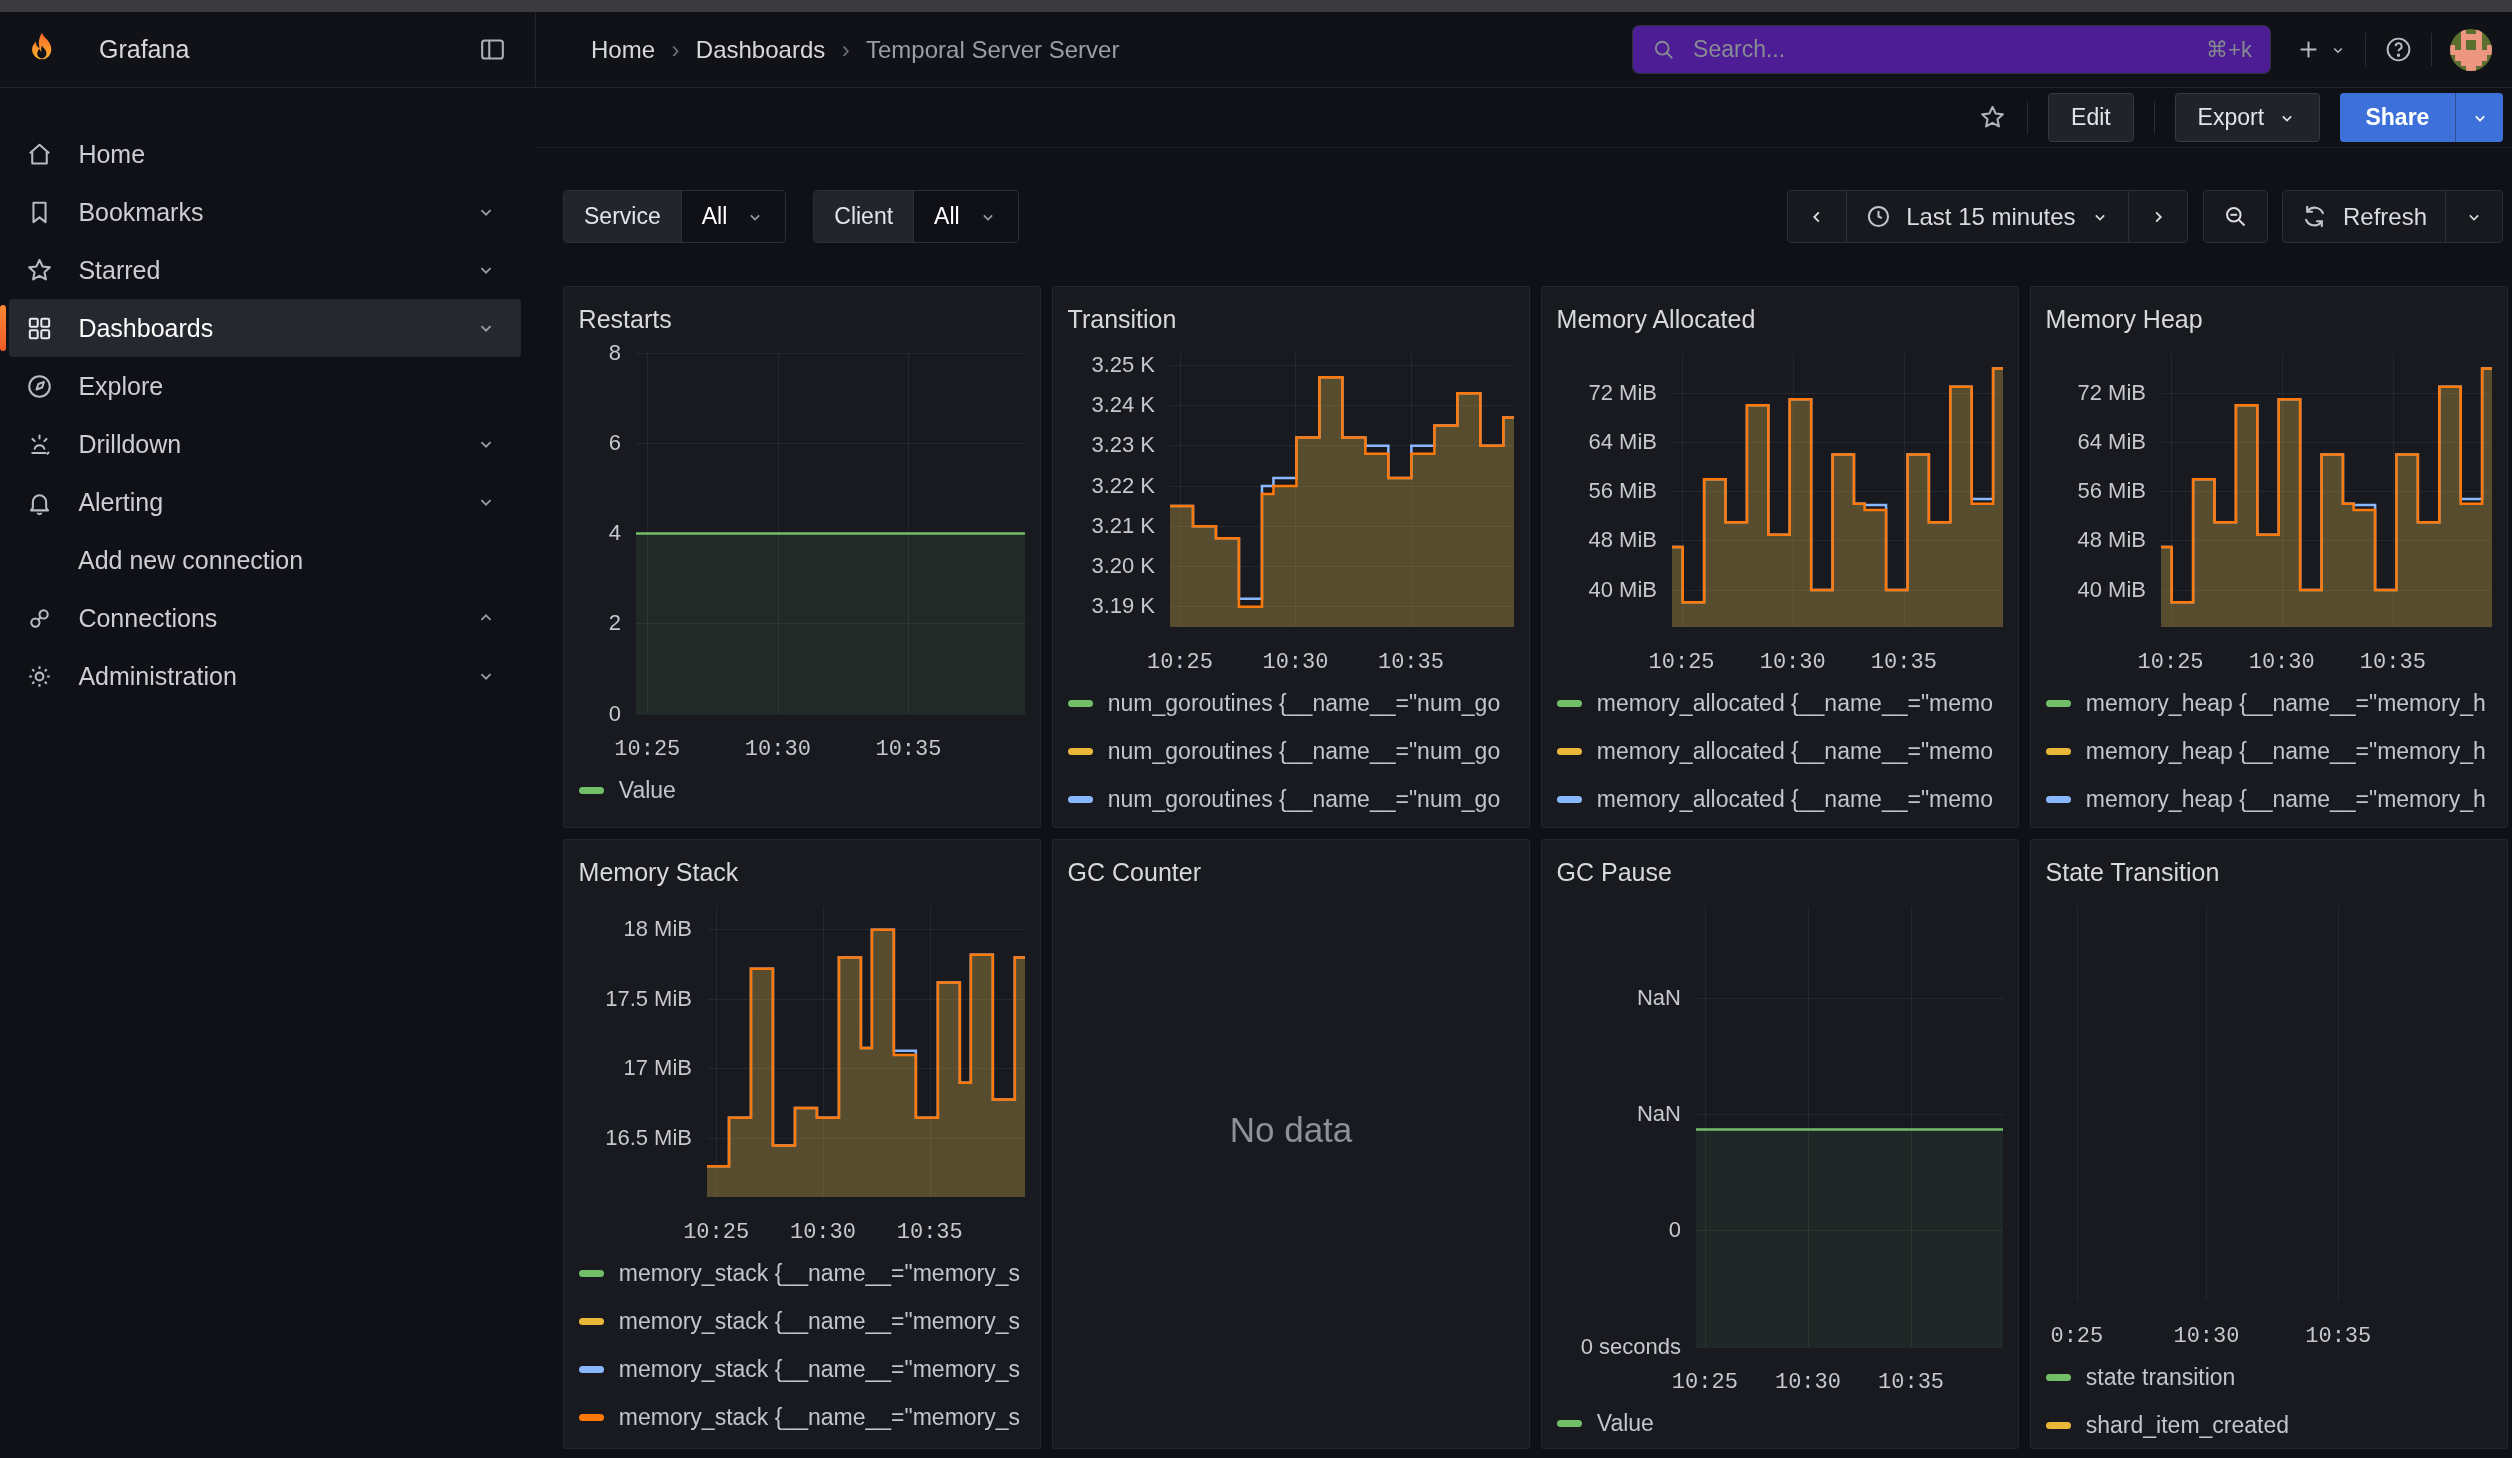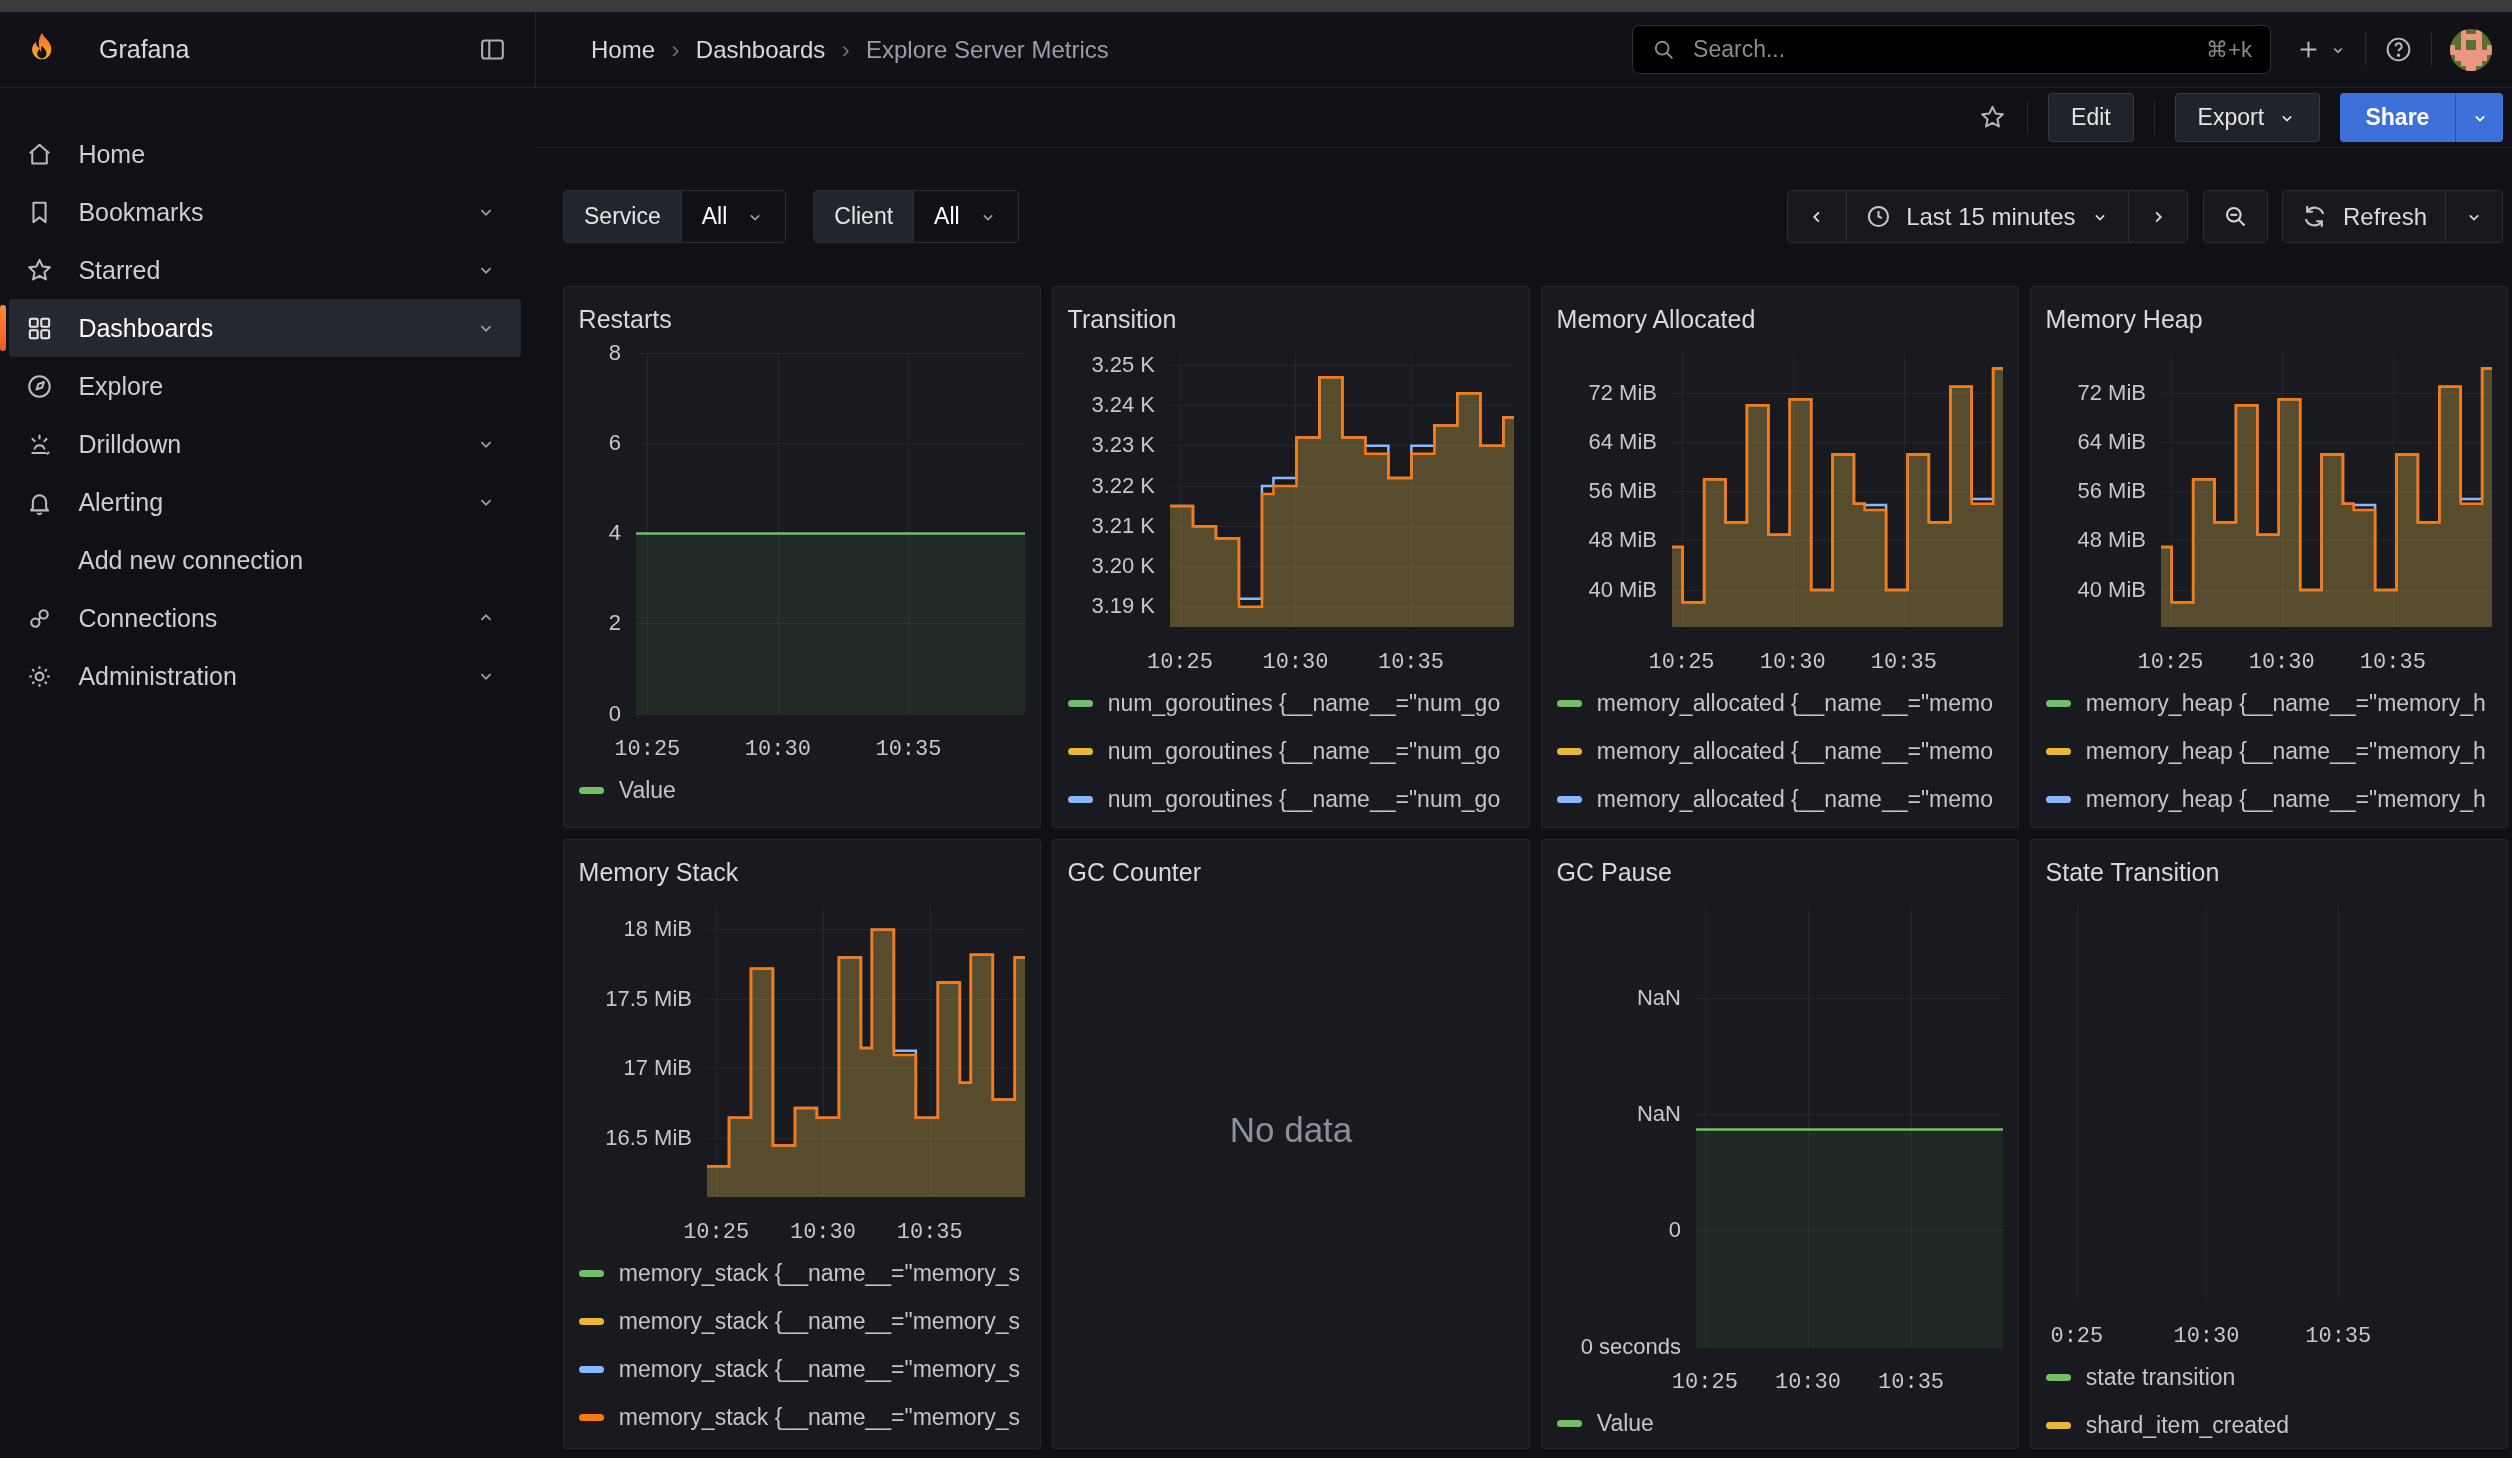--- a/index.html
+++ b/index.html
@@ -14,21 +14,21 @@
   .nav { height:76px; display:flex; align-items:center; background:#111217; border-bottom:0.9px solid #222429; }
   .nav-left { width:536px; height:100%; display:flex; align-items:center; padding:0 27px 0 22px; border-right:0.9px solid #222429; flex:none; }
   .logo { width:40px; height:40px; flex:none; }
   .brand { font-size:25px; margin-left:37px; color:#d8d9dd; }
   .toggle-btn { margin-left:auto; color:#aeb0b8; display:flex; }
   .crumbs { display:flex; align-items:center; gap:16.4px; padding-left:55px; font-size:24px; white-space:nowrap; }
   .crumb { color:#d8d9dd; cursor:pointer; }
   .crumb.current { color:#9a9da6; }
   .sep { color:#6e7077; font-size:24px; }
   .nav-spacer { flex:1; }
-  .searchbox { width:639px; height:49px; background:#000000; border:0.9px solid #2f3238; border-radius:7.3px;
+  .searchbox { width:639px; height:49px; background:#4c1d95; border:0.9px solid #2f3238; border-radius:7.3px;
     display:flex; align-items:center; padding:0 18px; gap:14.6px; color:#888b93; flex:none; }
   .searchbox input { flex:1; background:none; border:none; outline:none; color:#d8d9dd; font:inherit; font-size:23px; min-width:0; }
   .searchbox input::placeholder { color:#888b93; }
   .shortcut { color:#85888f; font-size:22px; }
   .nav-actions { display:flex; align-items:center; gap:18px; padding:0 20px 0 24px; }
   .iconbtn { color:#b9bbc2; display:flex; align-items:center; gap:7.3px; cursor:pointer; }
   .vdiv { width:0.9px; height:33px; background:#2a2c33; }
   .avatar { width:42px; height:42px; border-radius:50%; overflow:hidden; flex:none; cursor:pointer; }
   
   .main { display:flex; height:1370px; }
@@ -117,21 +117,21 @@
         <rect x="4" y="5" width="16" height="14" rx="2"></rect>
           <line x1="9.5" y1="5" x2="9.5" y2="19"></line>
       </svg>
     </span>
   </div>
   <nav class="crumbs">
     <span class="crumb">Home</span>
     <span class="sep">›</span>
     <span class="crumb">Dashboards</span>
     <span class="sep">›</span>
-    <span class="crumb current">Explore Server Metrics</span>
+    <span class="crumb current">Temporal Server Server</span>
   </nav>
   <div class="nav-spacer"></div>
   <div class="searchbox">
     <span style="display:flex">
       <svg viewBox="0 0 24 24" width="25.6" height="25.6" fill="none" stroke="currentColor" stroke-width="1.8">
         <circle cx="10.5" cy="10.5" r="6"></circle>
           <line x1="15" y1="15" x2="20" y2="20"></line>
       </svg>
     </span>
     <input placeholder="Search..." style="">

